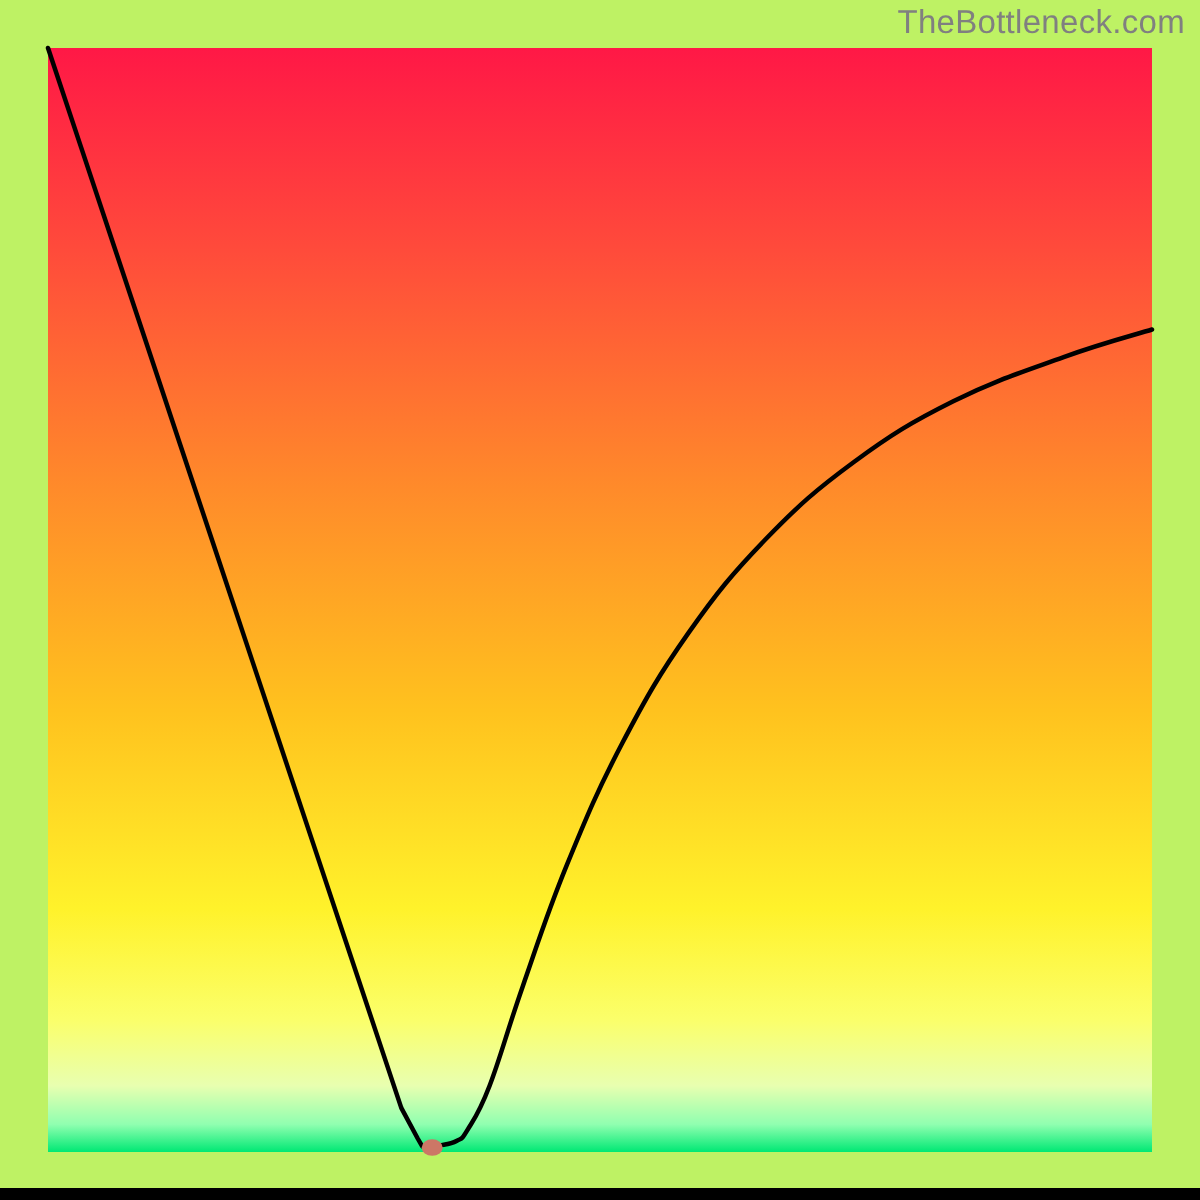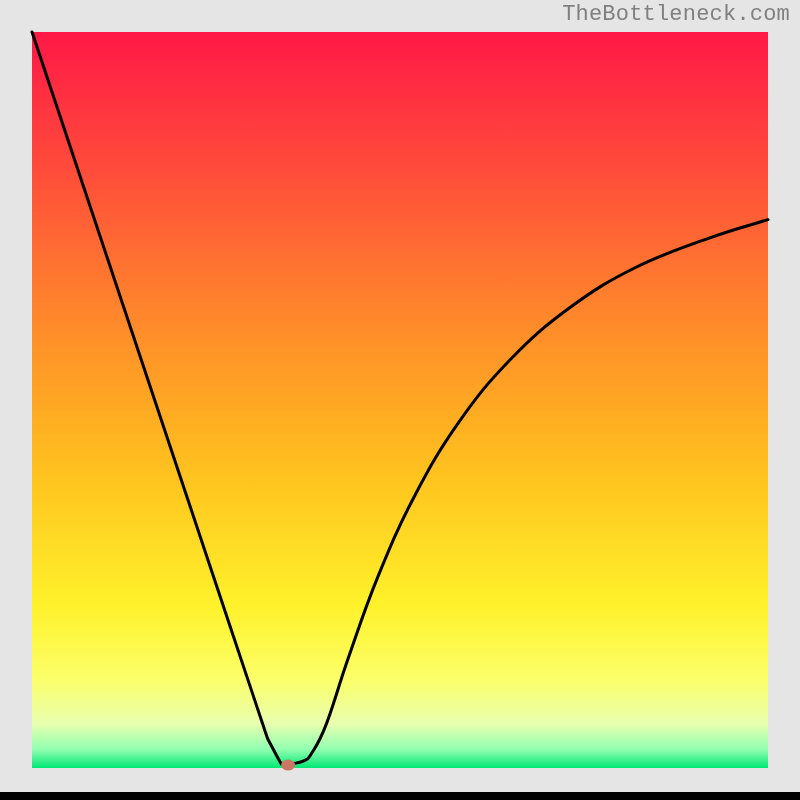--- a/index.html
+++ b/index.html
@@ -8,22 +8,21 @@
     width: 800px;
     height: 800px;
     background: #000;
     font-family: Arial, Helvetica, sans-serif;
     overflow: hidden;
   }
   .frame {
     position: relative;
     width: 800px;
     height: 792px;
-    background: #e5e5e5;
-    font-family: Liberation Mono, monospace;
+    background: #bef264;
   }
   .watermark {
     position: absolute;
     top: 2px;
     right: 10px;
     color: #808080;
     font-size: 22px;
     letter-spacing: 0.2px;
     z-index: 5;
   }

